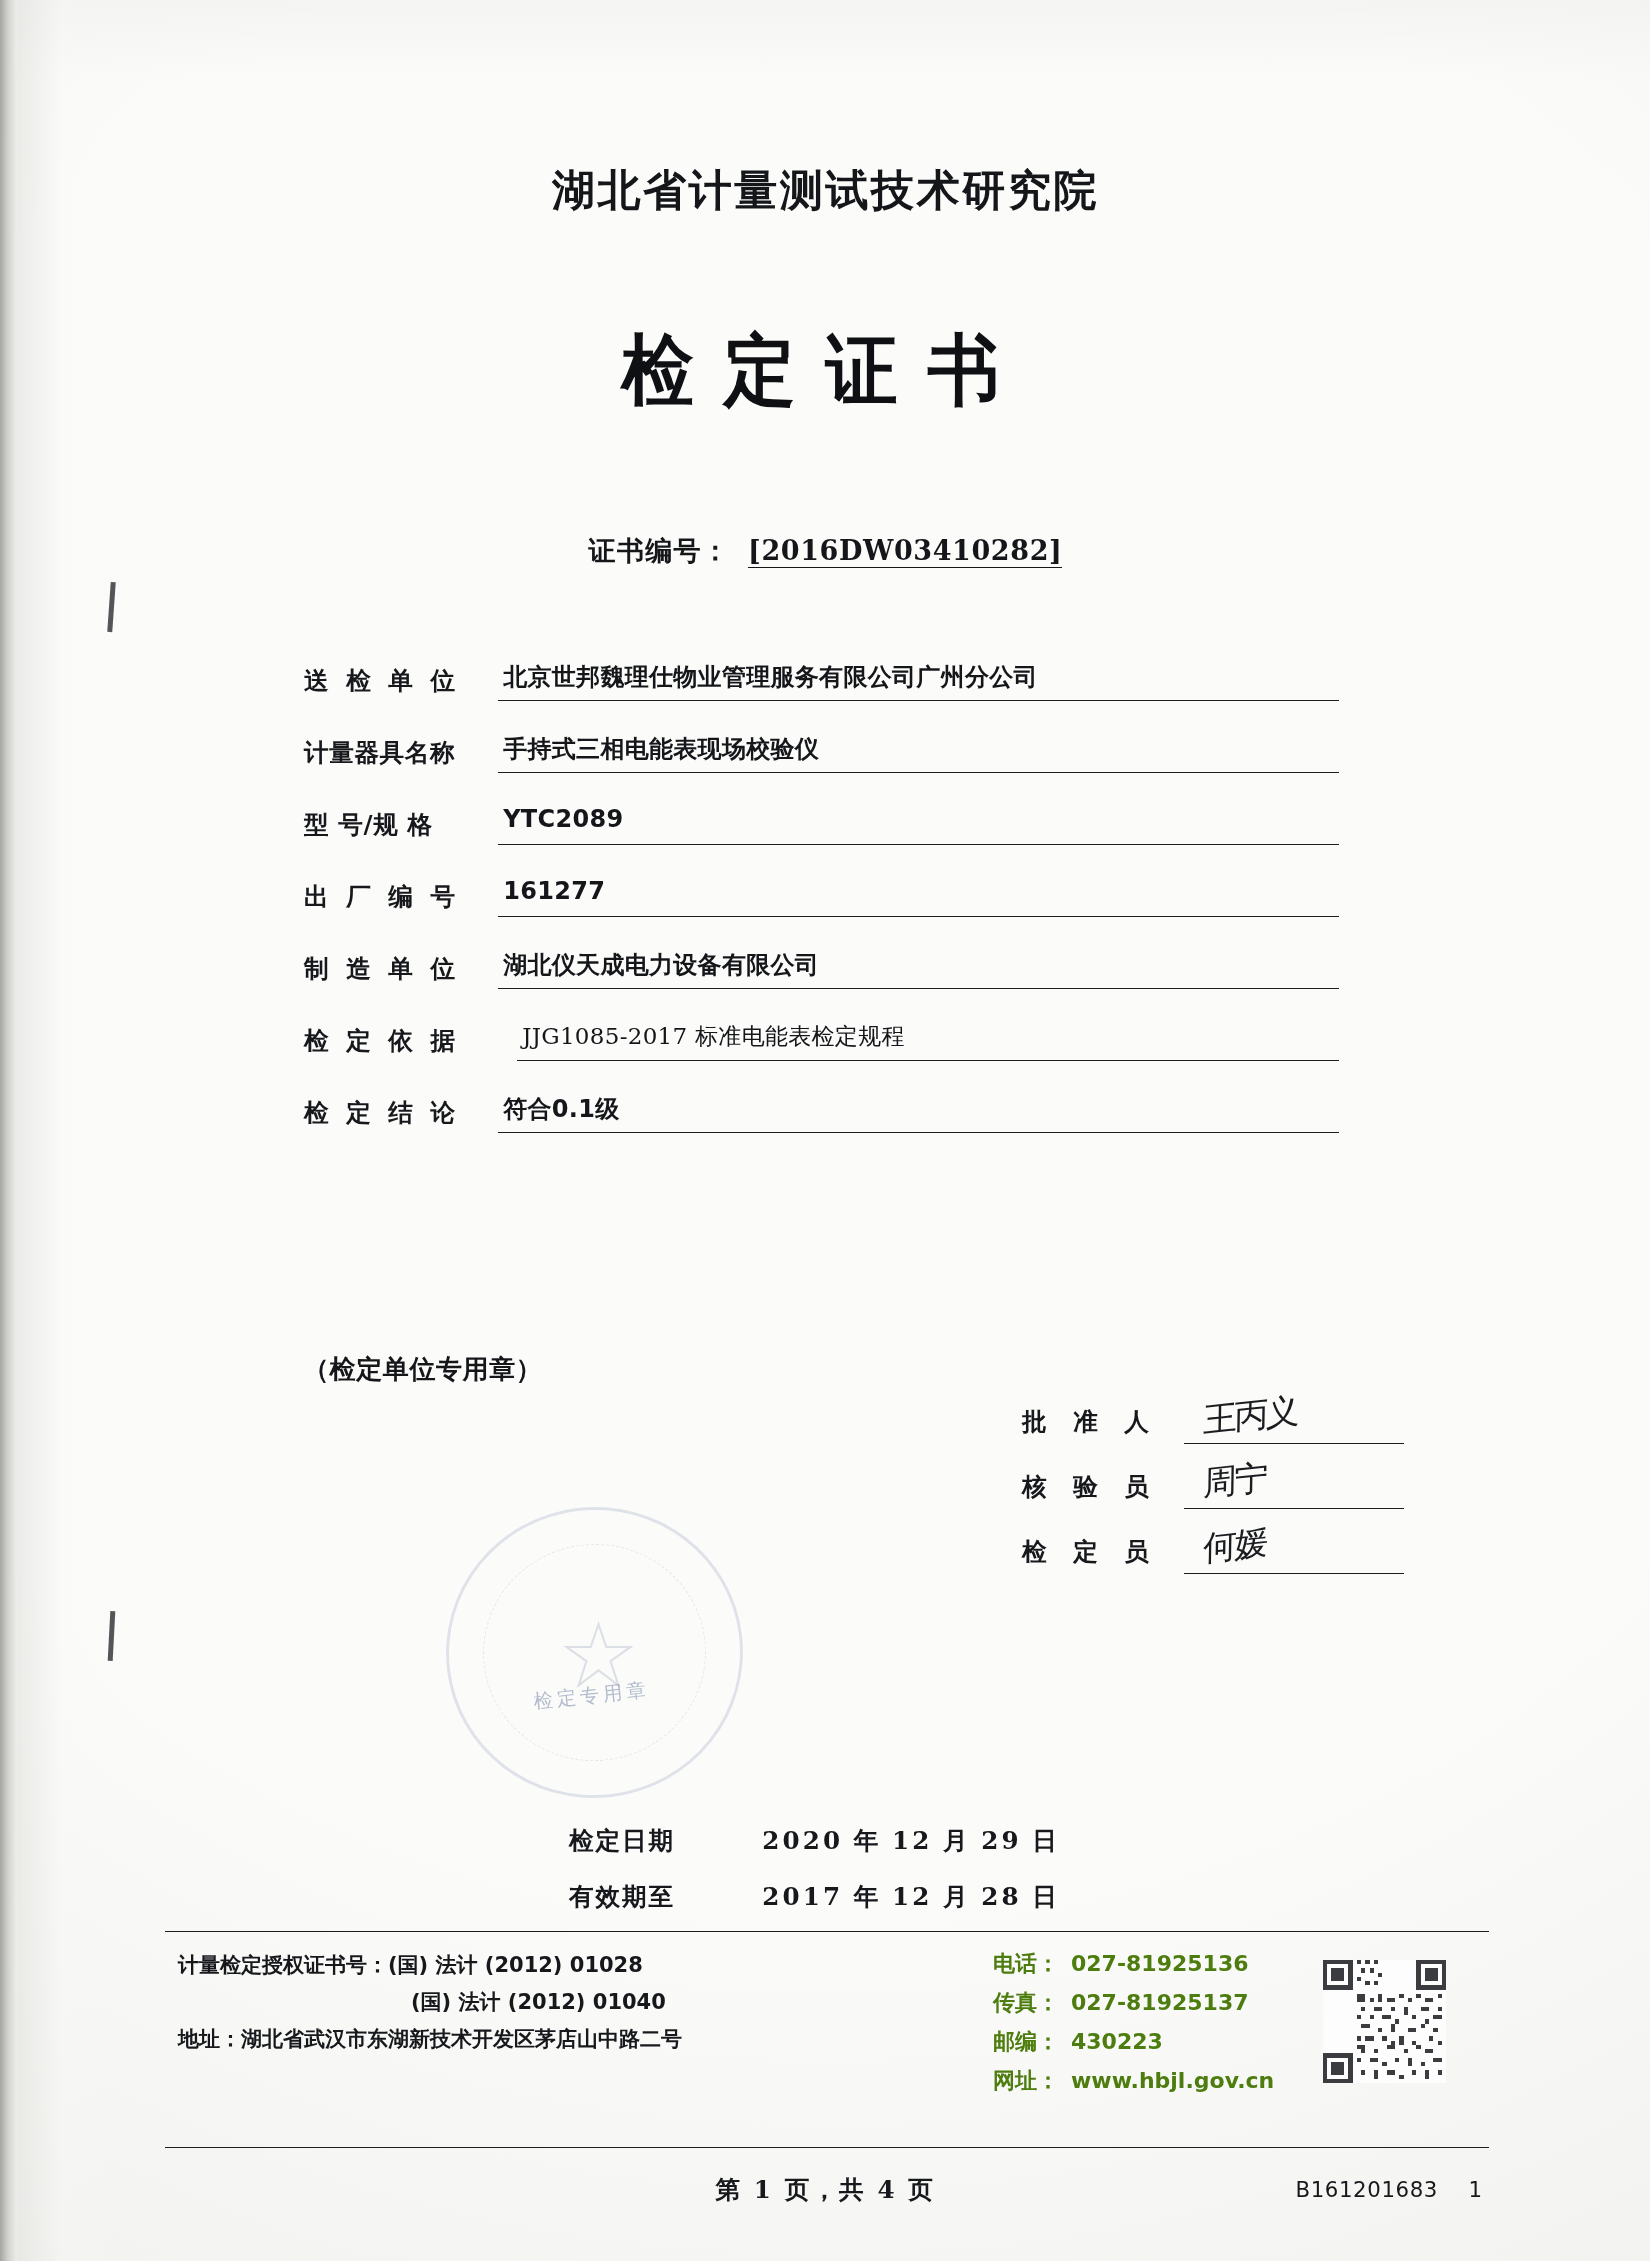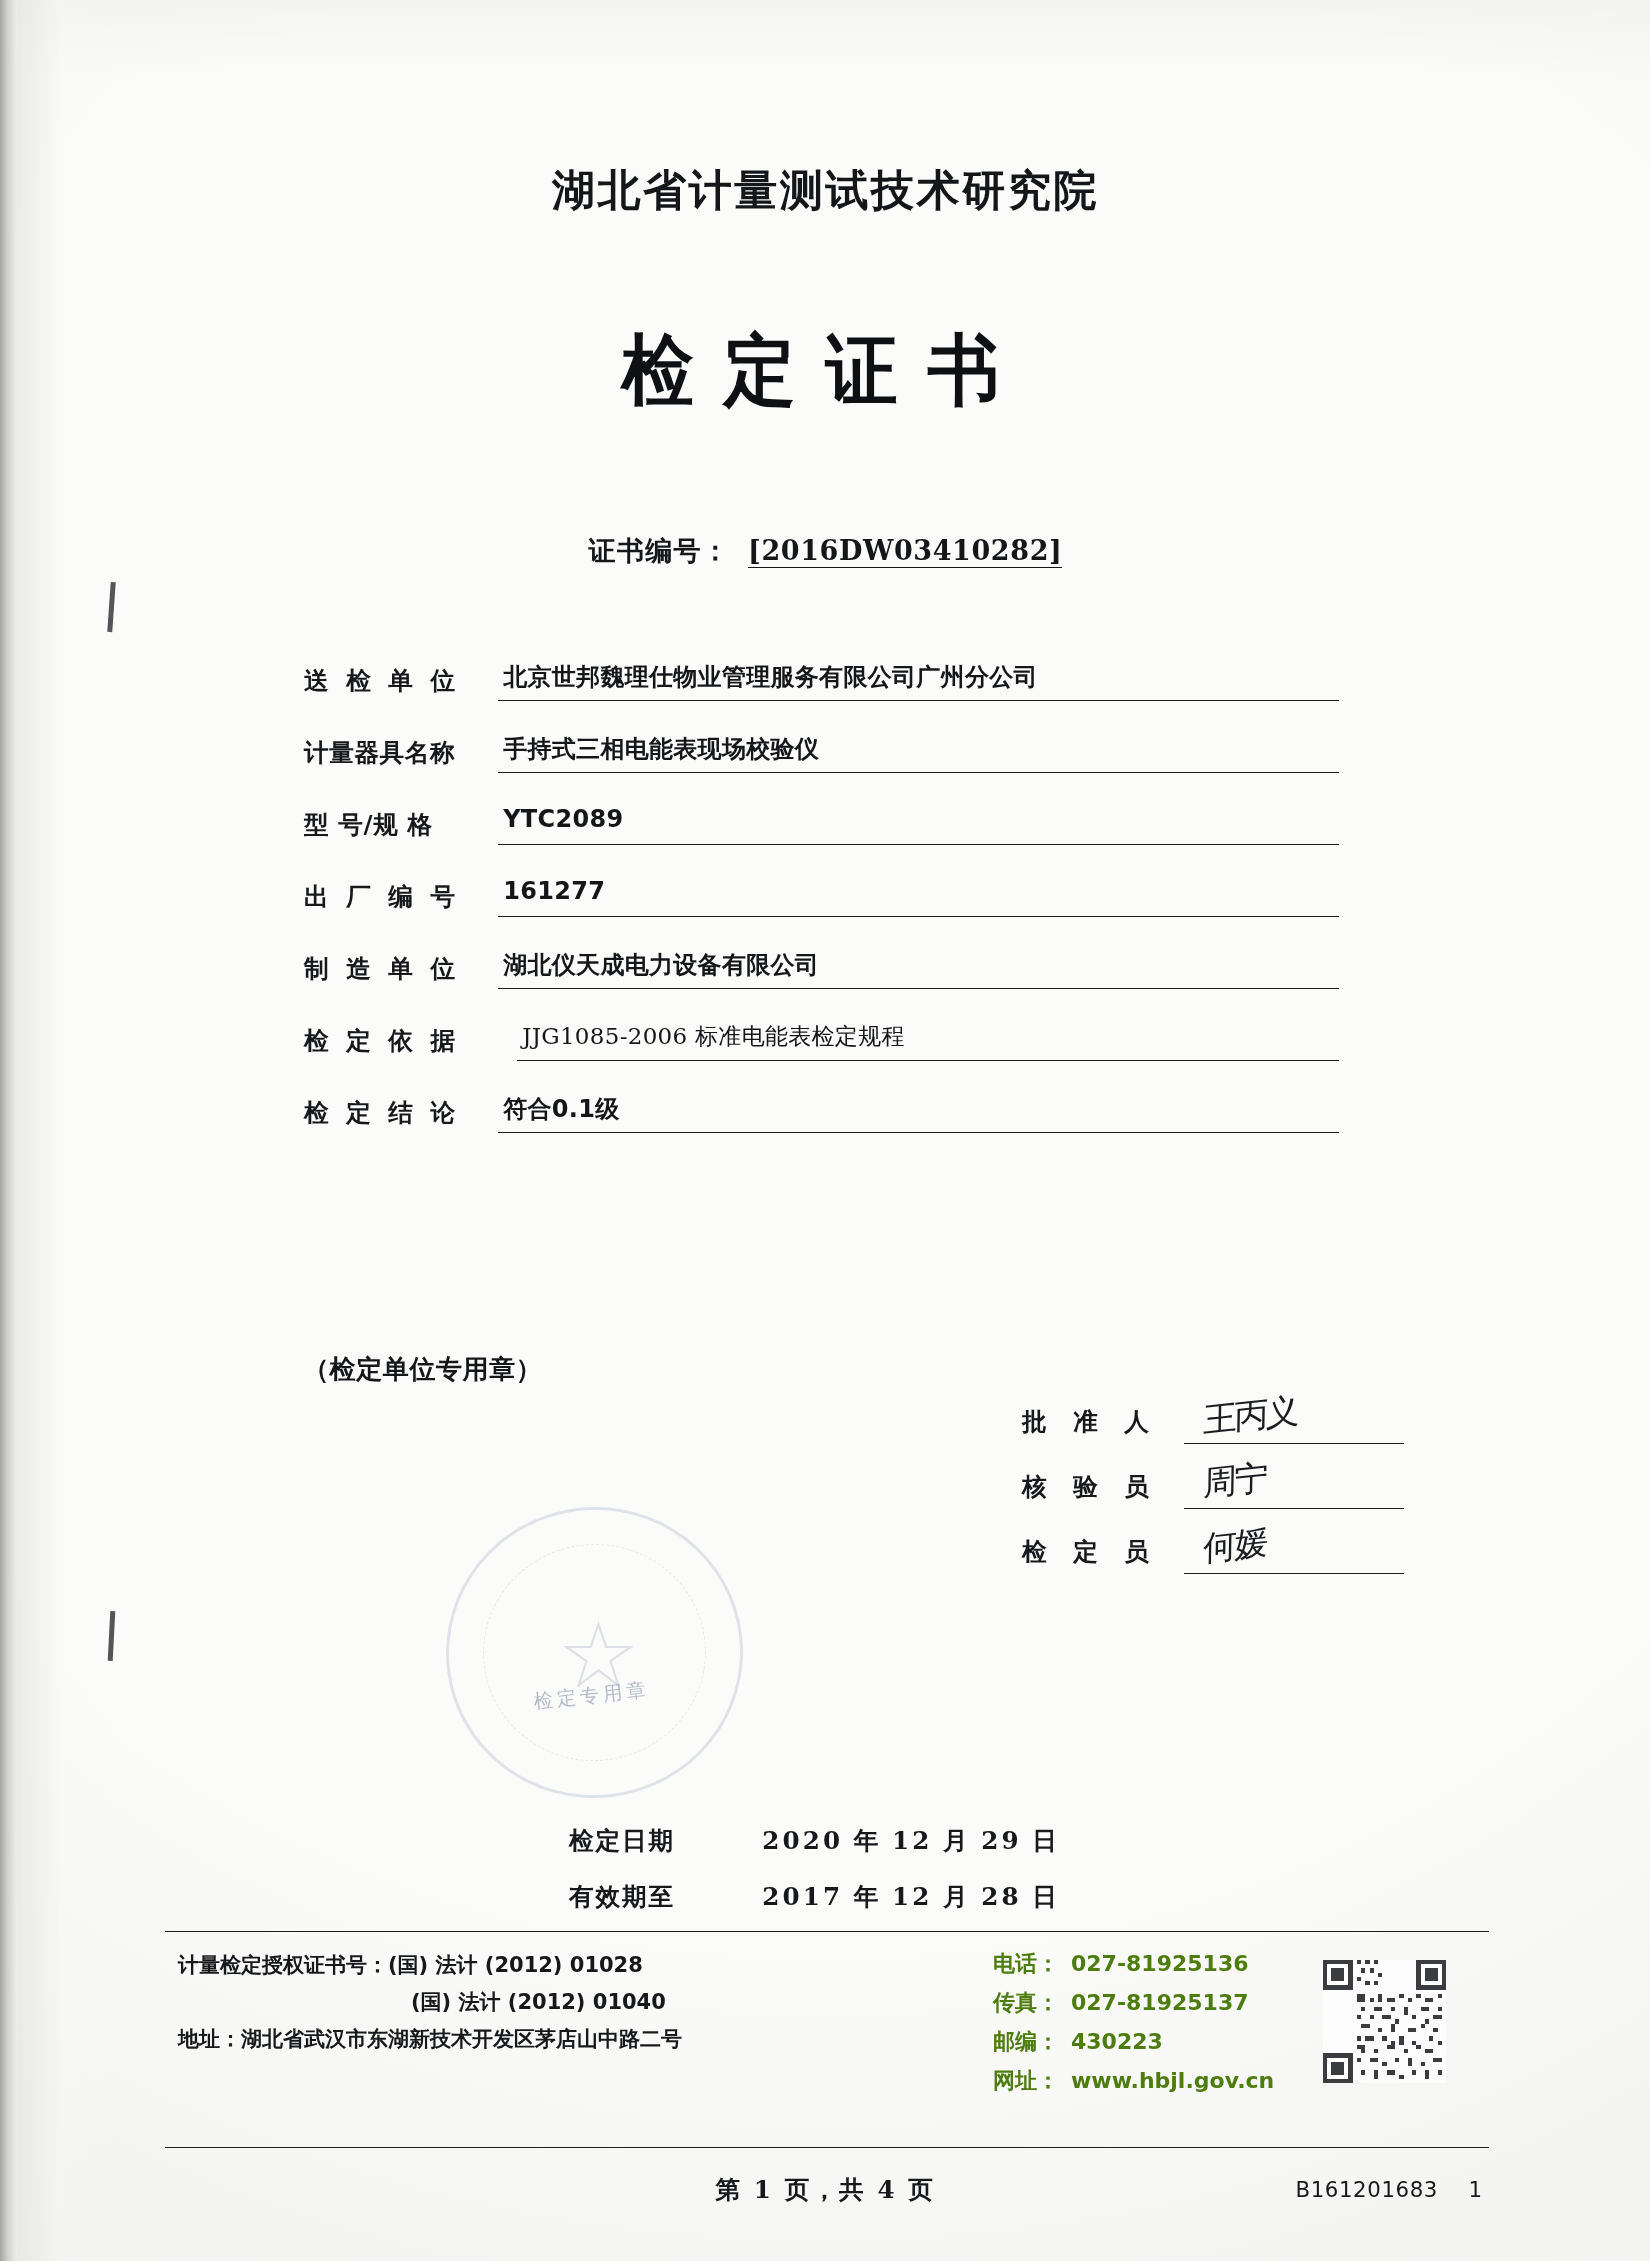--- a/index.html
+++ b/index.html
@@ -387,21 +387,21 @@
         <div class="field-value">161277</div>
       </div>
 
       <div class="field-row">
         <div class="field-label sp5">制 造 单 位</div>
         <div class="field-value">湖北仪天成电力设备有限公司</div>
       </div>
 
       <div class="field-row">
         <div class="field-label sp5">检 定 依 据</div>
-        <div class="field-value serif wide-label-shift">JJG1085-2006 标准电能表检定规程</div>
+        <div class="field-value serif wide-label-shift">JJG1085-2017 标准电能表检定规程</div>
       </div>
 
       <div class="field-row">
         <div class="field-label sp5">检 定 结 论</div>
         <div class="field-value">符合0.1级</div>
       </div>
 
     </div>
 
     <div class="seal-note">（检定单位专用章）</div>

